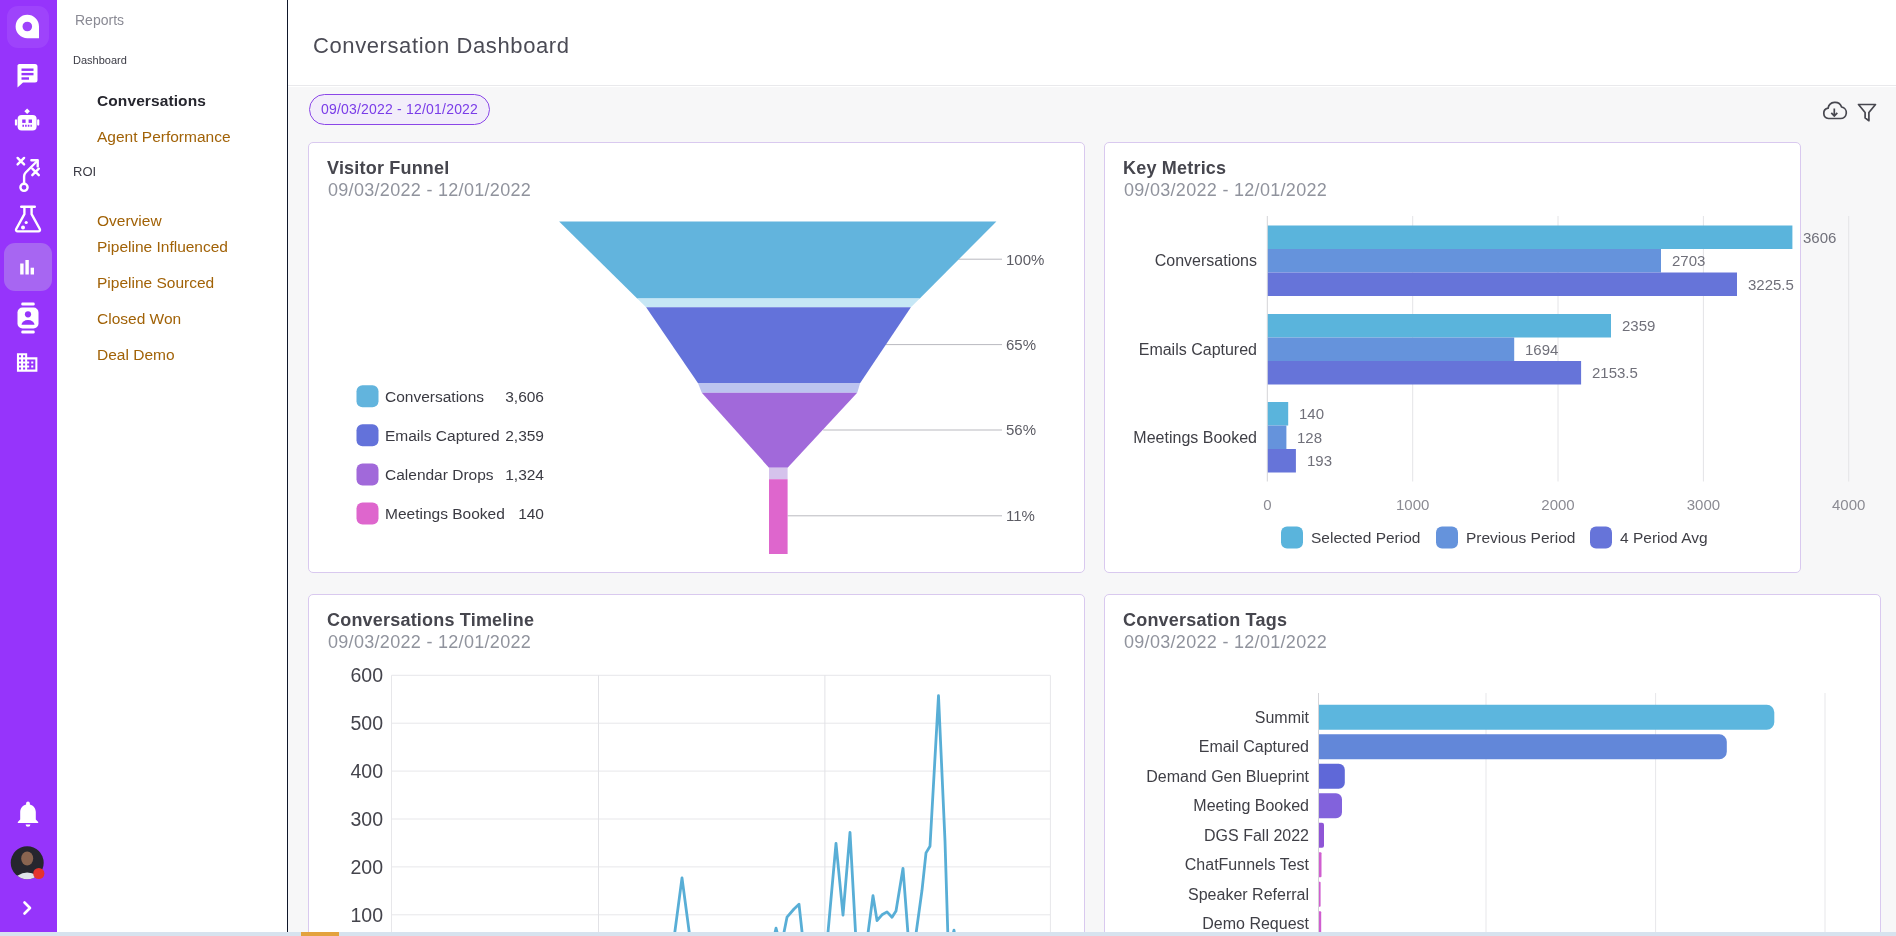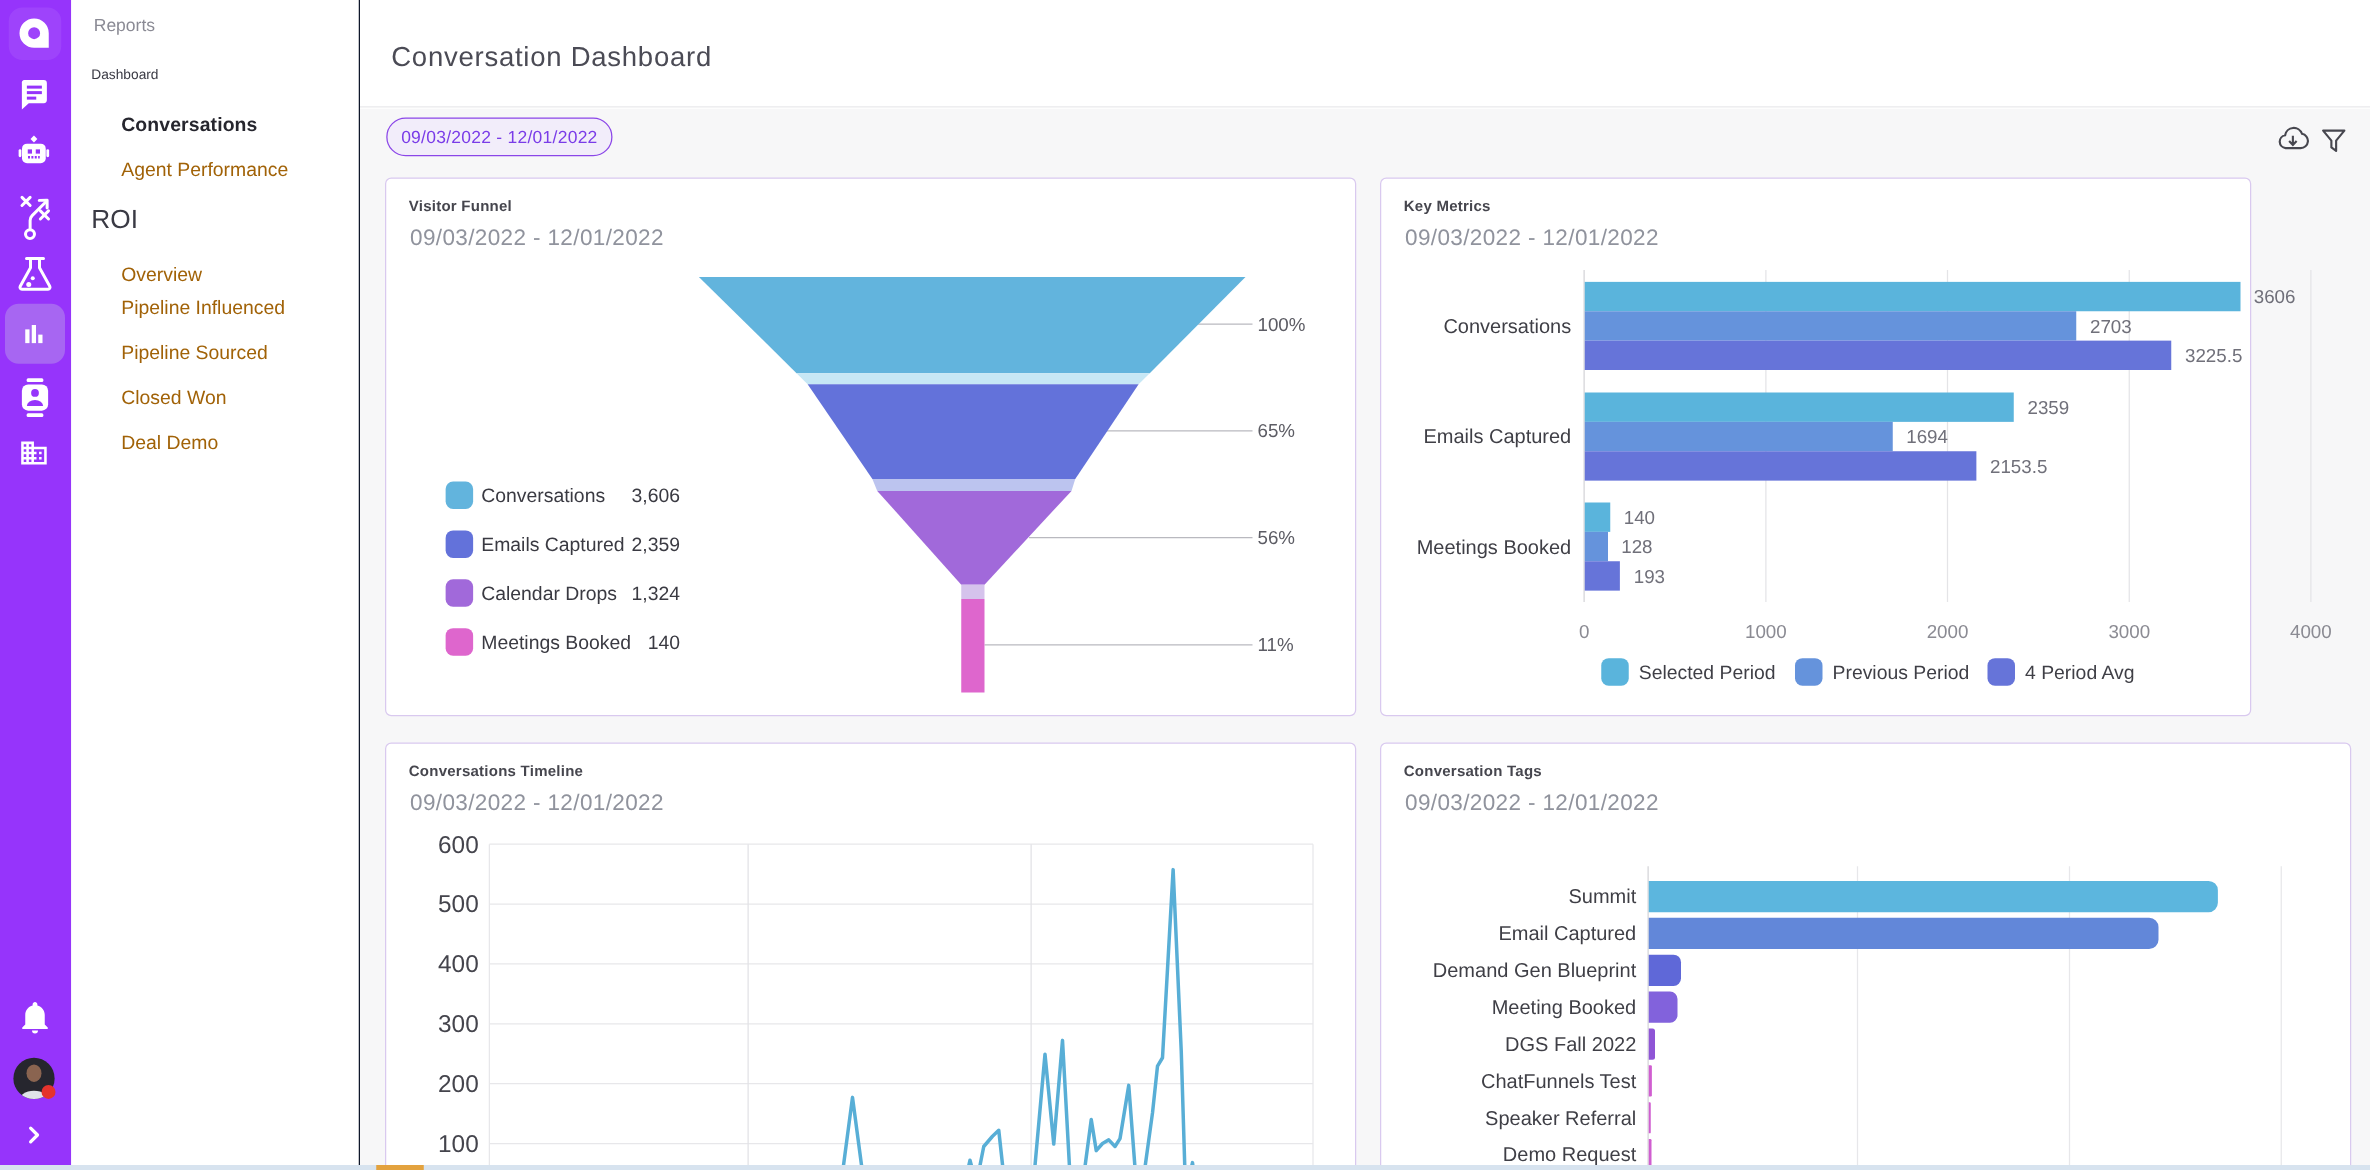--- a/index.html
+++ b/index.html
@@ -4,21 +4,21 @@
 <style>
 *{margin:0;padding:0;box-sizing:border-box}
 html,body{width:1896px;height:936px;overflow:hidden;font-family:"Liberation Sans",sans-serif;background:#fff;position:relative}
 .abs{position:absolute}
 #sidebar{left:0;top:0;width:57px;height:933px;background:#9634fb}
 #nav{left:57px;top:0;width:231px;height:933px;background:#fff;border-right:1px solid #0f172a}
 #mainhead{left:288px;top:0;width:1608px;height:86px;background:#fff;border-bottom:1px solid #e9e9ec}
 #content{left:288px;top:87px;width:1608px;height:846px;background:#f7f7f8}
 .navitem{position:absolute;left:40px;font-size:15.5px;color:#a16207;white-space:nowrap}
 .card{position:absolute;background:#fff;border:1px solid #d9c9ef;border-radius:5px}
-.ctitle{position:absolute;left:18px;top:15px;font-size:12px;font-weight:bold;color:#46464e;letter-spacing:.2px}
+.ctitle{position:absolute;left:18px;top:15px;font-size:18px;font-weight:bold;color:#46464e;letter-spacing:.2px}
 .csub{position:absolute;left:19px;top:37px;font-size:18px;color:#90939d;letter-spacing:.3px}
 #bstrip{left:0;top:932px;width:1896px;height:4px;background:#d7e3ef;z-index:50}
 #bthumb{left:301px;top:932px;width:38px;height:4px;background:#e3a23e;z-index:51}
 </style>
 </head>
 <body>
 <div class="abs" id="sidebar">
  <svg class="abs" style="left:0;top:0" width="57" height="933" viewBox="0 0 57 933">
   <rect x="7" y="6" width="42" height="42" rx="11" fill="#ffffff" opacity="0.08"></rect>
   <path d="M39 26.5 A11.7 11.7 0 1 0 27.3 38.2 L39 38.2 Z M27.3 21.7 a4.8 4.8 0 1 1 0 9.6 a4.8 4.8 0 1 1 0 -9.6 Z" fill="#fff" fill-rule="evenodd"></path>
@@ -68,21 +68,21 @@
   </g>
   <circle cx="38.8" cy="873.5" r="5.6" fill="#e5332d"></circle>
   <path d="M24.5 902.5 l5.5 5.5 -5.5 5.5" stroke="#fff" stroke-width="2.6" fill="none" stroke-linecap="round" stroke-linejoin="round"></path>
  </svg>
 </div>
 <div class="abs" id="nav">
  <div class="abs" style="left:18px;top:12px;font-size:14px;color:#8a8a94">Reports</div>
  <div class="abs" style="left:16px;top:54px;font-size:11px;color:#3a3a44">Dashboard</div>
  <div class="navitem" style="top:92px;color:#26262e;font-weight:bold;letter-spacing:.1px">Conversations</div>
  <div class="navitem" style="top:128px">Agent Performance</div>
- <div class="abs" style="left:16px;top:164px;font-size:21px;color:#3a3a44">ROI</div>
+ <div class="abs" style="left:16px;top:164px;font-size:13px;color:#3a3a44">ROI</div>
  <div class="navitem" style="top:212px">Overview</div>
  <div class="navitem" style="top:238px">Pipeline Influenced</div>
  <div class="navitem" style="top:274px">Pipeline Sourced</div>
  <div class="navitem" style="top:310px">Closed Won</div>
  <div class="navitem" style="top:346px">Deal Demo</div>
 </div>
 <div class="abs" id="mainhead">
  <div class="abs" style="left:25px;top:33px;font-size:22px;font-weight:400;color:#4b4b55;letter-spacing:.6px">Conversation Dashboard</div>
 </div>
 <div class="abs" id="content"></div>

